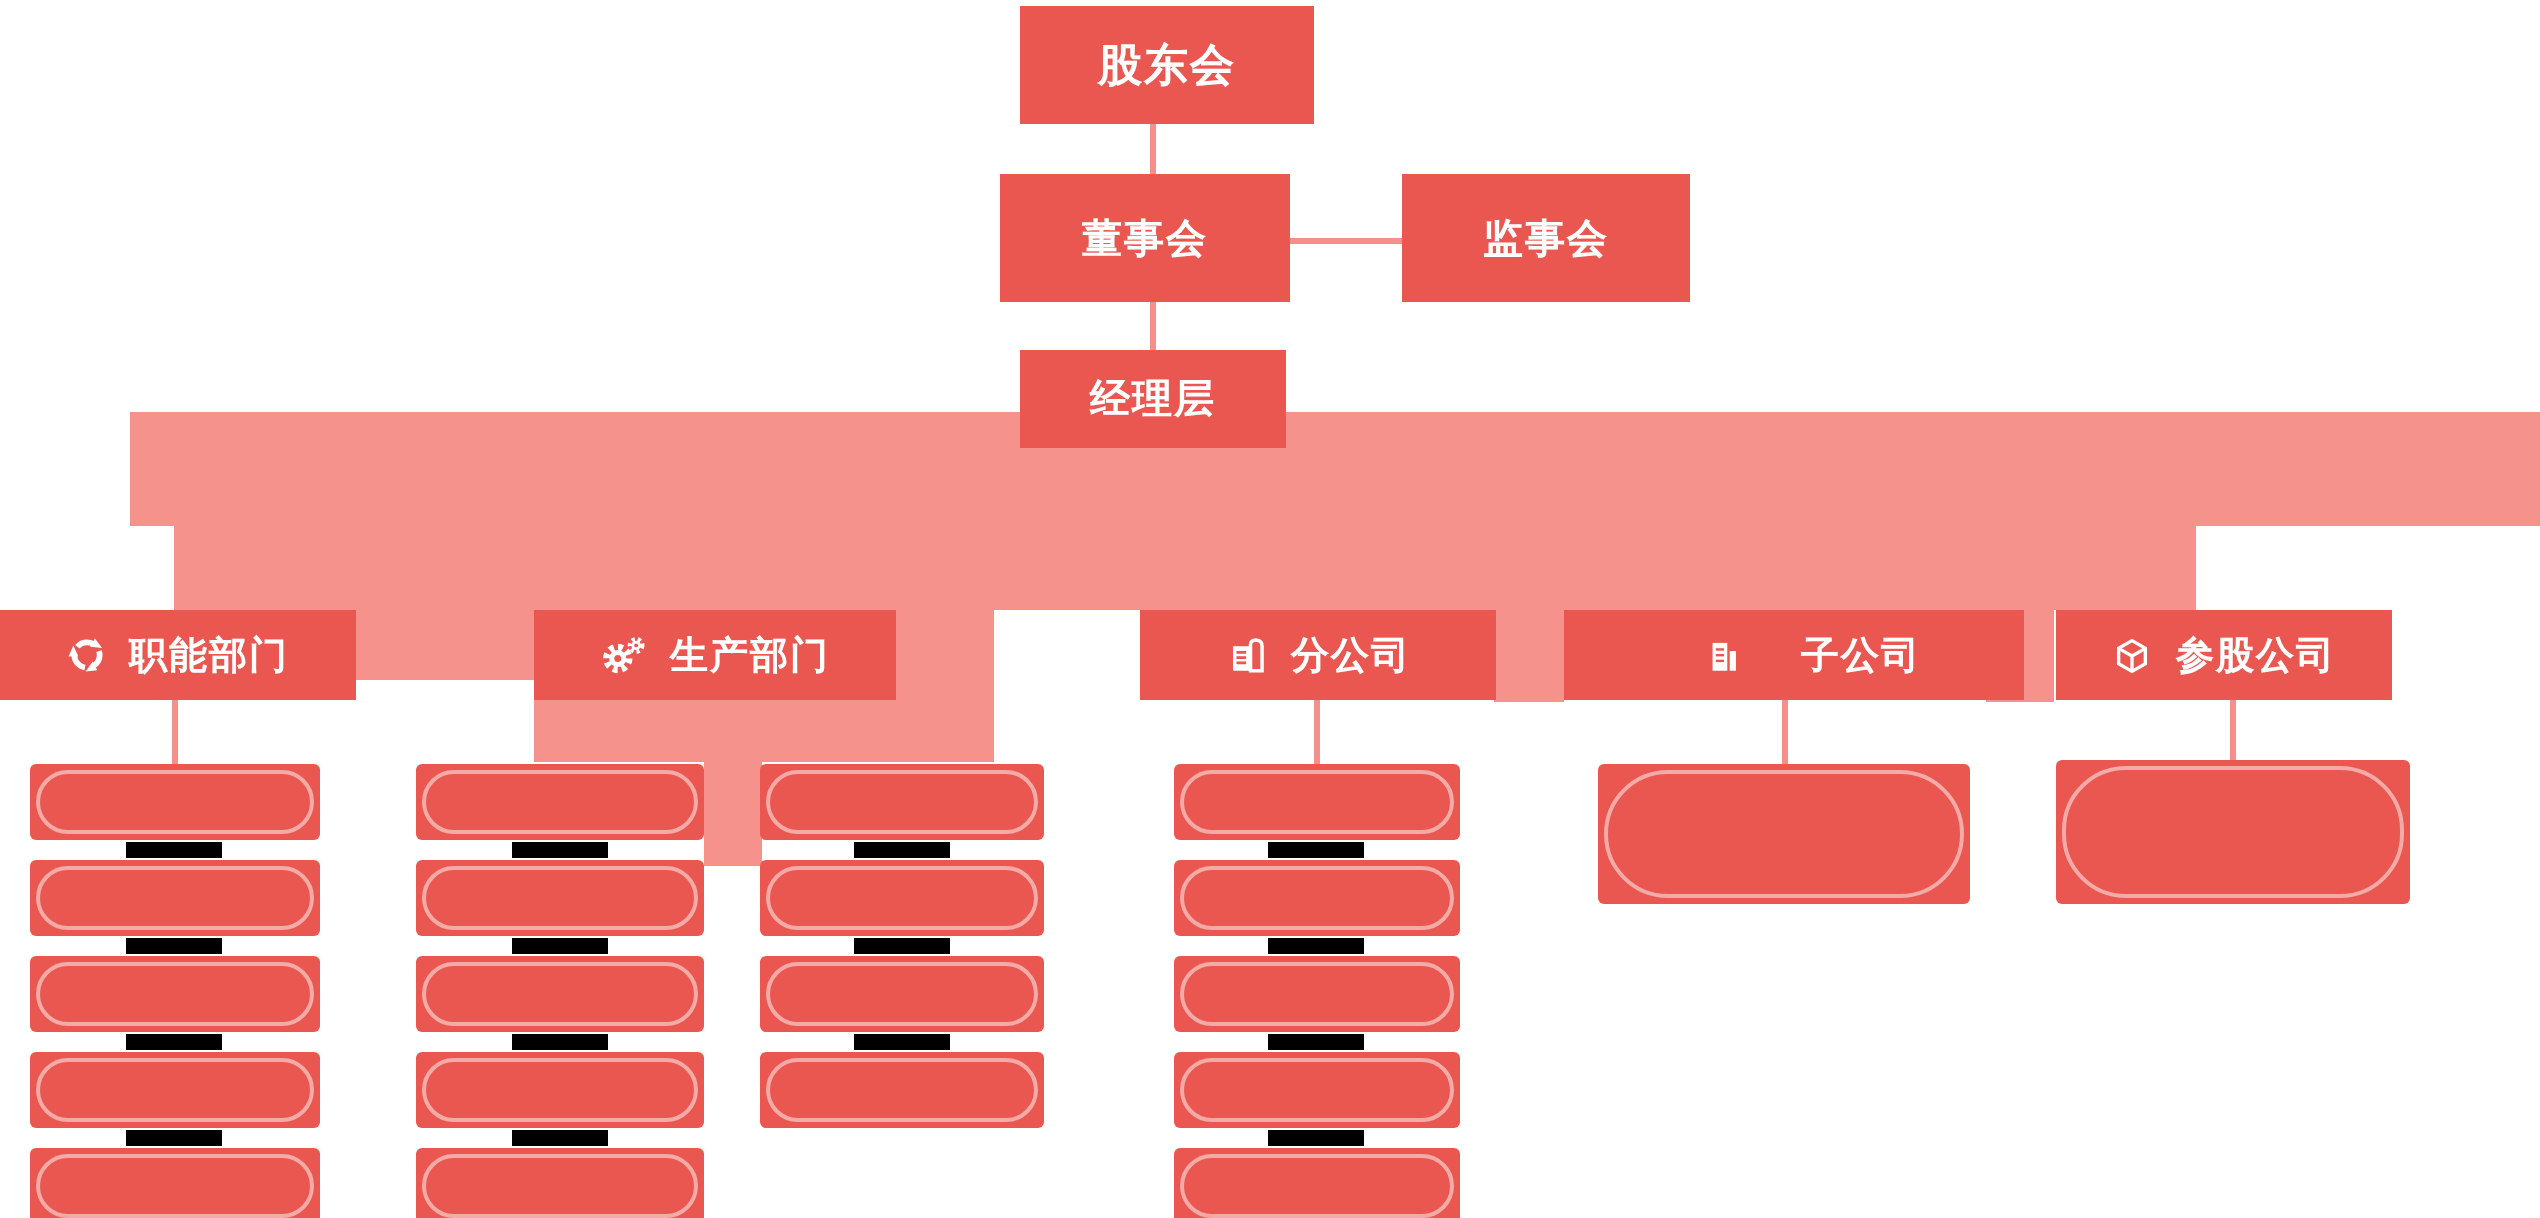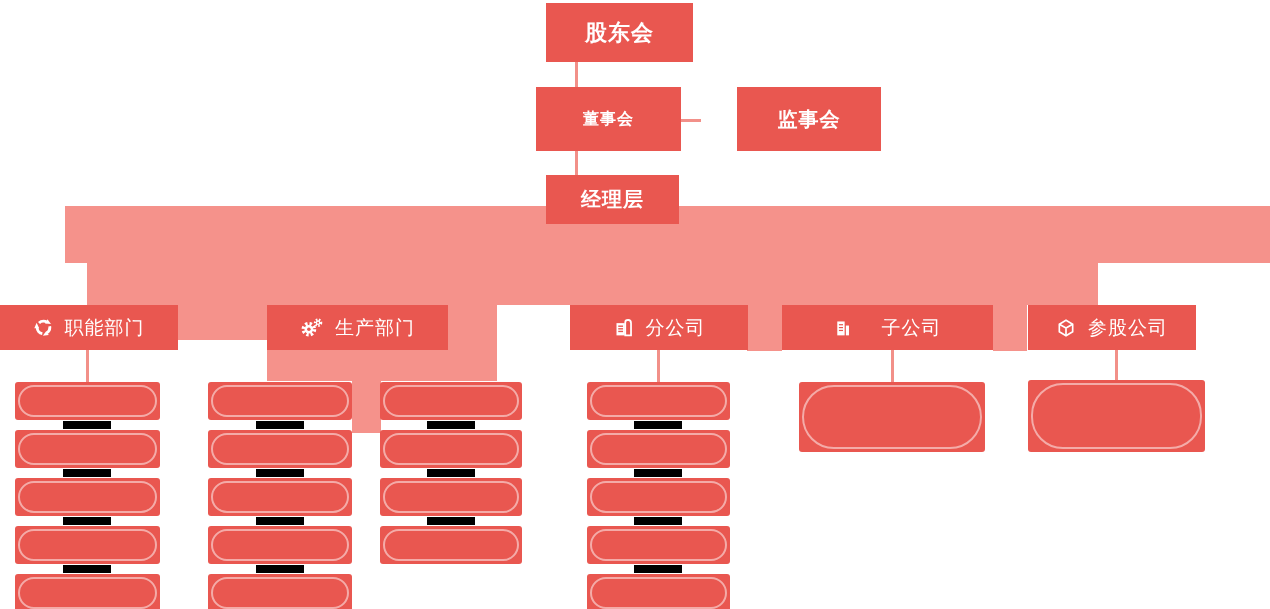--- a/index.html
+++ b/index.html
@@ -10,27 +10,27 @@
   
   .blob{position:absolute;background:#f5928b;z-index:1;}
   
   .conn{position:absolute;background:#f29089;z-index:1;}
   
   .node{
     position:absolute;background:#e95750;color:#ffffff;font-weight:bold;
     display:flex;align-items:center;justify-content:center;z-index:2;
     letter-spacing:1px;
   }
-  .node.top{font-size:21px;margin-left:36px;}
+  .node.top{font-size:21px;}
   .dept{
     position:absolute;top:305px;height:45px;background:#e95750;color:#fff;
-    font-weight:normal;font-size:19px;display:flex;align-items:center;
+    font-weight:bold;font-size:19px;display:flex;align-items:center;
     justify-content:center;gap:12px;z-index:2;letter-spacing:1px;
   }
-  .dept.widegap{gap:30px;}
+  .dept.widegap{gap:30px;padding-left:19px;}
   .dept .ic{display:flex;align-items:center;}
   
   .pill{position:absolute;background:#e95750;border-radius:3px;z-index:2;}
   .pill::after{
     content:"";position:absolute;inset:3px;
     border:2px solid rgba(255,255,255,0.5);border-radius:17px;
   }
   .pill.big::after{border-radius:32px;}
   .pill.sm{width:145px;height:38px;}
   
@@ -54,21 +54,21 @@
   <div class="conn" style="left:645px;top:119px;width:56px;height:3px"></div>
   <div class="conn" style="left:575px;top:151px;width:3px;height:24px"></div>
   <div class="conn" style="left:86px;top:350px;width:3px;height:32px"></div>
   <div class="conn" style="left:657px;top:350px;width:3px;height:32px"></div>
   <div class="conn" style="left:891px;top:350px;width:3px;height:32px"></div>
   <div class="conn" style="left:1115px;top:350px;width:3px;height:32px"></div>
 
   <div class="node top" style="left:510px;top:3px;width:147px;height:59px;font-size:22px">
     <span>股东会</span>
   </div>
-  <div class="node top" style="left:500px;top:87px;width:145px;height:64px;font-size:16px">
+  <div class="node top" style="left:500px;top:87px;width:145px;height:64px;font-size:20px">
     <span>董事会</span>
   </div>
   <div class="node top" style="left:701px;top:87px;width:144px;height:64px;font-size:20px">
     <span>监事会</span>
   </div>
   <div class="node top" style="left:510px;top:175px;width:133px;height:49px;font-size:20px">
     <span>经理层</span>
   </div>
 
   <div class="dept" style="left:0px;width:178px">

